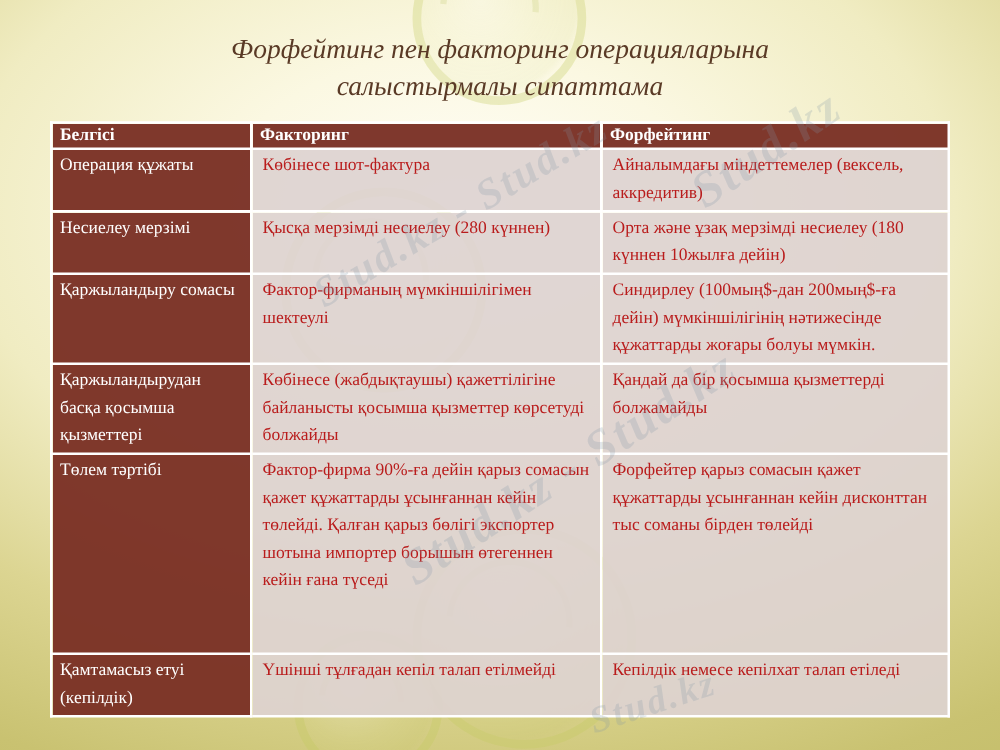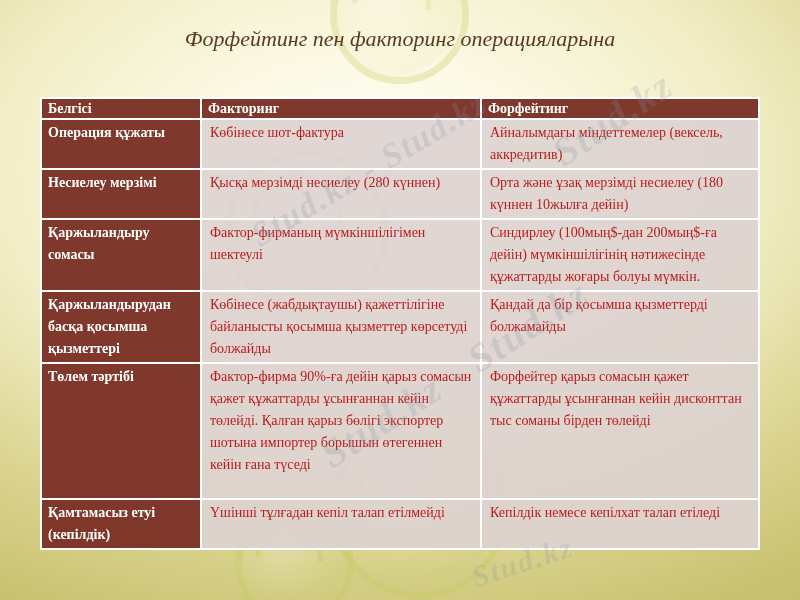--- a/index.html
+++ b/index.html
@@ -42,44 +42,45 @@
   table.cmp th, table.cmp td{
     border:2px solid #ffffff;
     font-size:14px;line-height:22px;vertical-align:top;
     overflow:hidden;
   }
   table.cmp th{
     background:rgba(123,50,38,.97);color:#ffffff;text-align:left;
     font-weight:bold;padding:0 6px;height:18px;line-height:19px;margin-top:12px;
   }
   td.feature{
-    background:rgba(123,50,38,.97);color:#ffffff;font-weight:bold;
+    background:rgba(123,50,38,.97);color:#ffffff;font-weight:normal;
     padding:2px 4px 2px 6px;
   }
   td.body-cell{
     background:rgba(221,211,208,.92);color:#b91c1c;
     padding:2px 6px 2px 8px;
   }
   td.v-mid{vertical-align:middle;font-family:Liberation Serif, serif;}
   tr.rh1{height:48px;} tr.rh2{height:46px;} tr.rh3{height:56px;}
-  tr.rh4{height:70px;} tr.rh5{height:136px;} tr.rh6{height:48px;}
+  tr.rh4{height:70px;} tr.rh5{height:160px;} tr.rh6{height:48px;}
   tr.rh7{height:44px;}
 </style>
 </head>
 <body>
 
 <div class="slide">
 
   <div class="logo-mark" style="left:330px;top:-55px;width:125px;height:125px;"></div>
   <div class="logo-mark" style="left:225px;top:150px;width:150px;height:150px;"></div>
   <div class="logo-mark" style="left:330px;top:420px;width:165px;height:165px;"></div>
   <div class="logo-mark" style="left:235px;top:505px;width:105px;height:105px;"></div>
 
   <h1 class="title">
     <span>Форфейтинг пен факторинг операцияларына</span><br>
+    <span>салыстырмалы сипаттама</span>
   </h1>
 
   <table class="cmp">
     <colgroup>
       <col style="width:160px">
         <col style="width:280px">
         <col style="width:278px">
     </colgroup>
     <thead>
       <tr>

